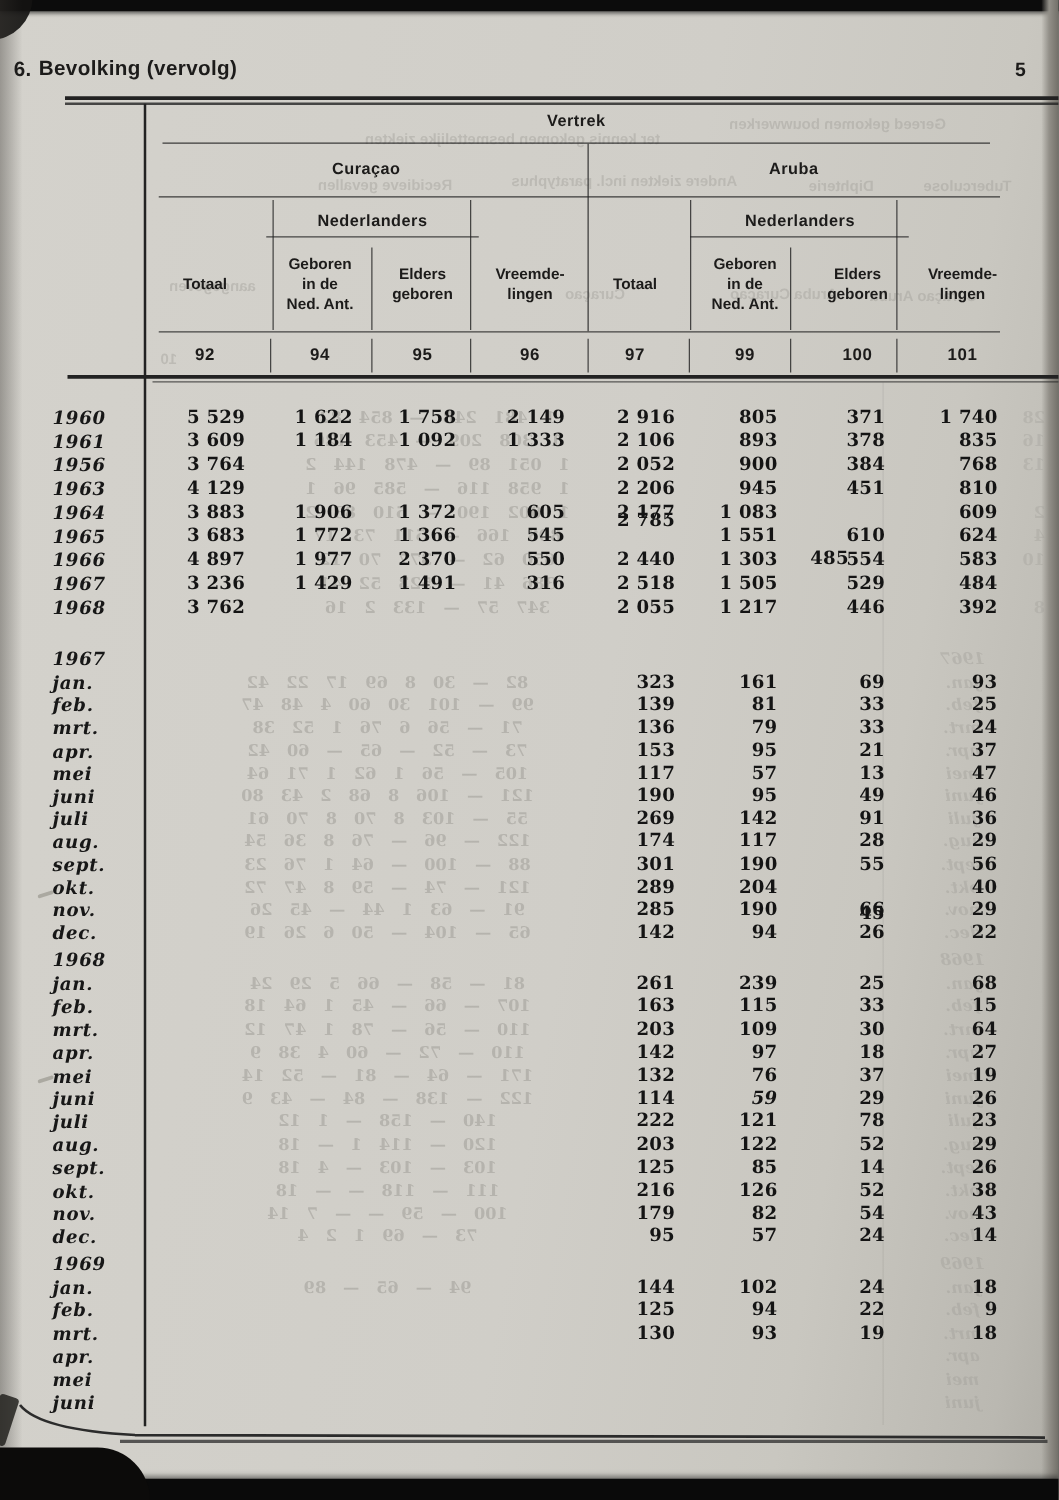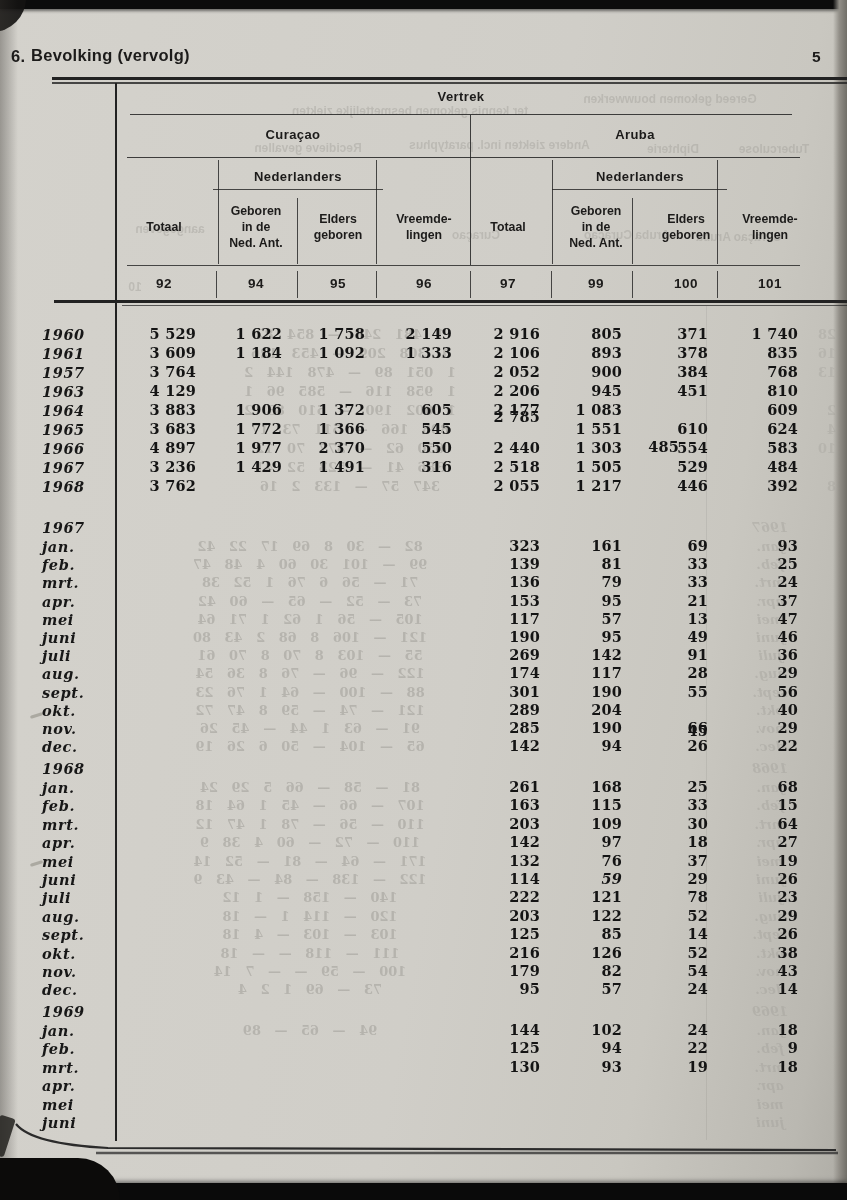--- a/index.html
+++ b/index.html
@@ -126,21 +126,21 @@
       <div class="cell z5" style="left: 714px; top: 325px; width: 84px;">1 740</div>
       <div class="rowlab z5" style="left: 42px; top: 345px;">1961</div>
       <div class="cell z5" style="left: 112px; top: 344px; width: 84px;">3 609</div>
       <div class="cell z5" style="left: 198px; top: 344px; width: 84px;">1 184</div>
       <div class="cell z5" style="left: 281px; top: 344px; width: 84px;">1 092</div>
       <div class="cell z5" style="left: 368px; top: 344px; width: 84px;">1 333</div>
       <div class="cell z5" style="left: 456px; top: 344px; width: 84px;">2 106</div>
       <div class="cell z5" style="left: 538px; top: 344px; width: 84px;">893</div>
       <div class="cell z5" style="left: 624px; top: 344px; width: 84px;">378</div>
       <div class="cell z5" style="left: 714px; top: 344px; width: 84px;">835</div>
-      <div class="rowlab z5" style="left: 42px; top: 364px;">1957</div>
+      <div class="rowlab z5" style="left: 42px; top: 364px;">1956</div>
       <div class="cell z5" style="left: 112px; top: 363px; width: 84px;">3 764</div>
       <div class="cell z5" style="left: 456px; top: 363px; width: 84px;">2 052</div>
       <div class="cell z5" style="left: 538px; top: 363px; width: 84px;">900</div>
       <div class="cell z5" style="left: 624px; top: 363px; width: 84px;">384</div>
       <div class="cell z5" style="left: 714px; top: 363px; width: 84px;">768</div>
       <div class="rowlab z5" style="left: 42px; top: 383px;">1963</div>
       <div class="cell z5" style="left: 112px; top: 382px; width: 84px;">4 129</div>
       <div class="cell z5" style="left: 456px; top: 382px; width: 84px;">2 206</div>
       <div class="cell z5" style="left: 538px; top: 382px; width: 84px;">945</div>
       <div class="cell z5" style="left: 624px; top: 382px; width: 84px;">451</div>
@@ -244,21 +244,21 @@
       <div class="cell z5" style="left: 624px; top: 719px; width: 84px;">66</div>
       <div class="cell z5" style="left: 714px; top: 719px; width: 84px;">29</div>
       <div class="rowlab z5" style="left: 42px; top: 738.2px;">dec.</div>
       <div class="cell z5" style="left: 456px; top: 737.2px; width: 84px;">142</div>
       <div class="cell z5" style="left: 538px; top: 737.2px; width: 84px;">94</div>
       <div class="cell z5" style="left: 624px; top: 737.2px; width: 84px;">26</div>
       <div class="cell z5" style="left: 714px; top: 737.2px; width: 84px;">22</div>
       <div class="rowlab z5" style="left: 42px; top: 760px;">1968</div>
       <div class="rowlab z5" style="left: 42px; top: 779px;">jan.</div>
       <div class="cell z5" style="left: 456px; top: 778px; width: 84px;">261</div>
-      <div class="cell z5" style="left: 538px; top: 778px; width: 84px;">168</div>
+      <div class="cell z5" style="left: 538px; top: 778px; width: 84px;">239</div>
       <div class="cell z5" style="left: 624px; top: 778px; width: 84px;">25</div>
       <div class="cell z5" style="left: 714px; top: 778px; width: 84px;">68</div>
       <div class="rowlab z5" style="left: 42px; top: 797.4px;">feb.</div>
       <div class="cell z5" style="left: 456px; top: 796.4px; width: 84px;">163</div>
       <div class="cell z5" style="left: 538px; top: 796.4px; width: 84px;">115</div>
       <div class="cell z5" style="left: 624px; top: 796.4px; width: 84px;">33</div>
       <div class="cell z5" style="left: 714px; top: 796.4px; width: 84px;">15</div>
       <div class="rowlab z5" style="left: 42px; top: 815.8px;">mrt.</div>
       <div class="cell z5" style="left: 456px; top: 814.8px; width: 84px;">203</div>
       <div class="cell z5" style="left: 538px; top: 814.8px; width: 84px;">109</div>

